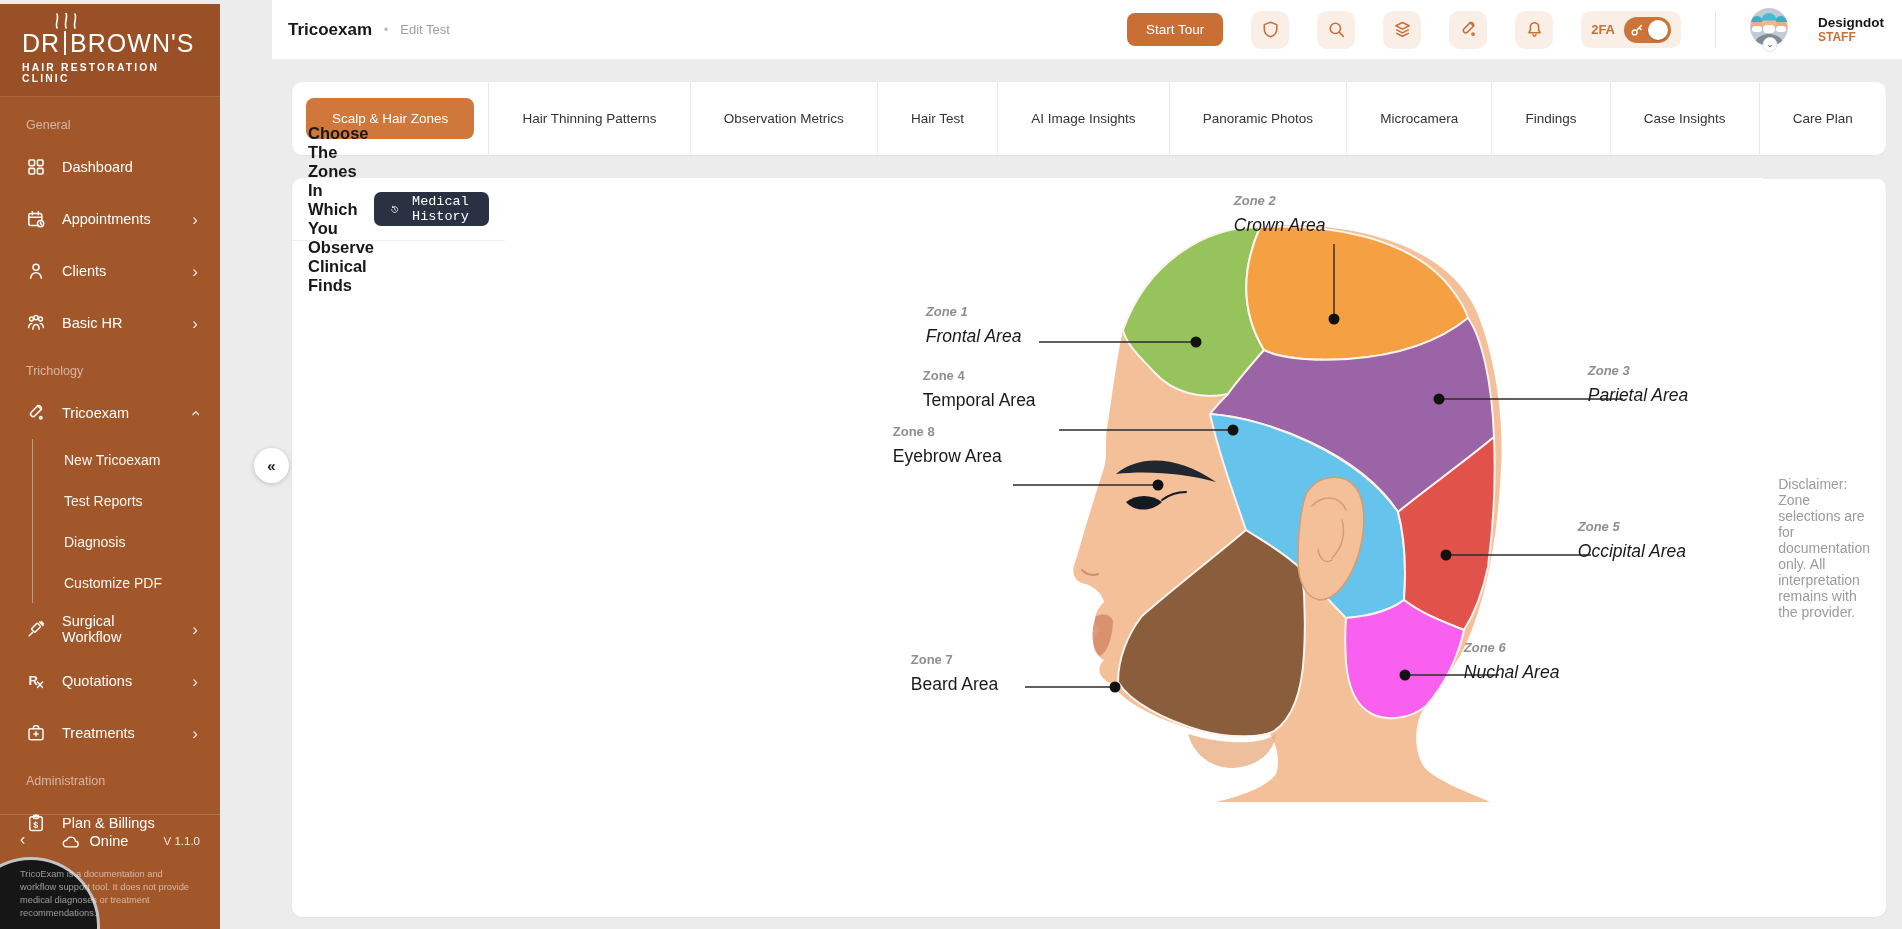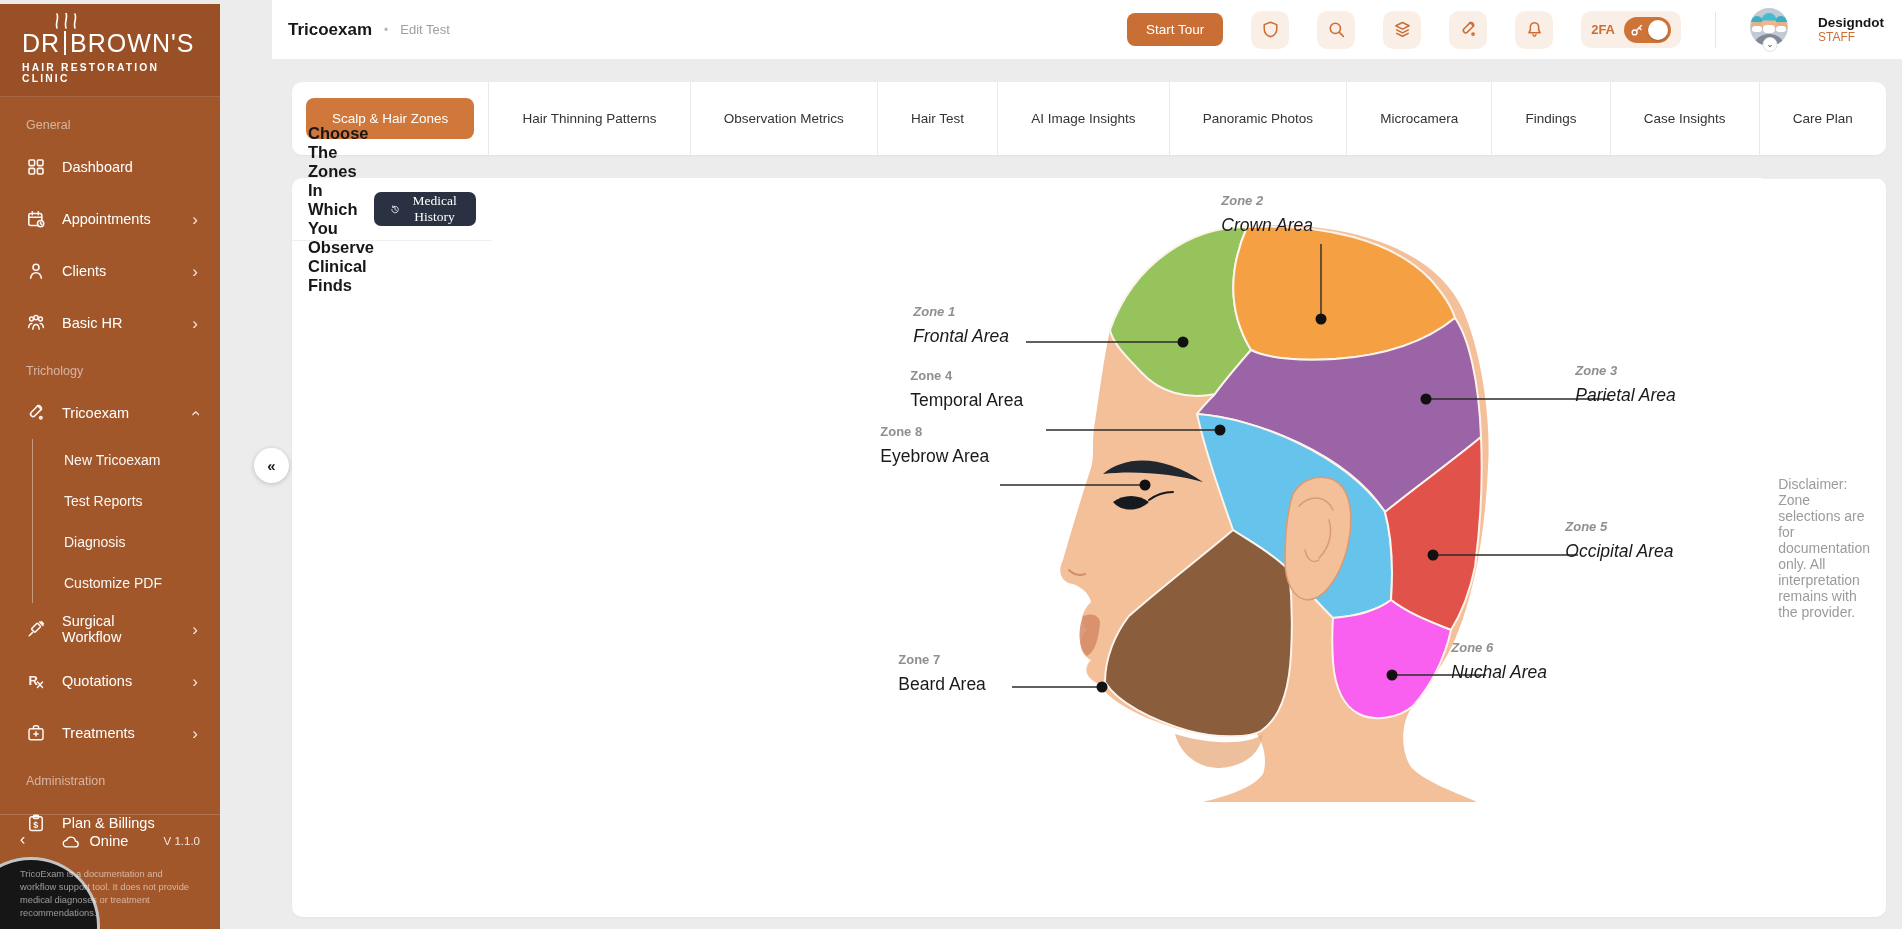--- a/index.html
+++ b/index.html
@@ -42,33 +42,33 @@
   .icon-btn { width:38px; height:38px; border:none; border-radius:10px; background:#FAEFE7; color:#C96F35; display:flex; align-items:center; justify-content:center; cursor:pointer; }
   .twofa { height:37px; background:#FAEFE7; border-radius:10px; display:flex; align-items:center; gap:9px; padding:0 10px; }
   .twofa-label { color:#C96F35; font-size:13px; font-weight:700; }
   .toggle { width:47px; height:26px; background:#CE7438; border-radius:13px; position:relative; cursor:pointer; }
   .toggle .key-ic { position:absolute; left:5px; top:5px; color:#fff; }
   .toggle .knob { position:absolute; right:3px; top:3px; width:20px; height:20px; background:#fff; border-radius:50%; box-shadow:0 1px 2px rgba(0,0,0,.2); }
   .tb-divider { width:1px; height:36px; background:#E6E6E9; margin:0 6px; }
   .avatar-wrap { position:relative; width:40px; height:44px; cursor:pointer; }
   .avatar-caret { position:absolute; left:50%; transform:translateX(-50%); bottom:0; width:15px; height:15px; background:#fff; border:1px solid #e2e2e2; border-radius:50%; font-size:9px; display:flex; align-items:center; justify-content:center; color:#555; }
   .user-name { font-size:13.5px; font-weight:700; color:#17171A; }
-  .user-role { font-size:12px; font-weight:400; color:#C96F35; margin-top:0; }
+  .user-role { font-size:12px; font-weight:700; color:#C96F35; margin-top:0; }
 
   
   .main-area { position:absolute; left:272px; top:59px; width:1630px; height:870px; }
   .card { background:#fff; border-radius:10px; box-shadow:0 1px 2px rgba(0,0,0,.04); }
   .tabs-card { position:absolute; left:20px; top:23px; width:1594px; height:73px; display:flex; align-items:stretch; overflow:hidden; }
   .tab { flex:1 1 auto; display:flex; align-items:center; justify-content:center; font-size:13.5px; color:#333338; border-left:1px solid #EAEAEA; padding:0 16px; cursor:pointer; white-space:nowrap; }
   .tab.first { border-left:none; padding:16px 14px; flex:0 0 auto; }
   .tab-pill { background:#D0783C; color:#fff; border-radius:8px; height:41px; display:flex; align-items:center; justify-content:center; padding:0 26px; font-size:13.5px; }
   .main-card { position:absolute; left:20px; top:119px; width:1594px; height:739px; display:flex; flex-direction:row; }
   .card-header { height:63px; display:flex; align-items:center; padding:0 16px; border-bottom:1px solid #EFEFEF; flex:0 0 63px; }
   .card-heading { font-size:16.5px; font-weight:700; color:#17171A; }
-  .mh-btn { margin-left:auto; height:34px; background:#2A3142; color:#fff; border:none; border-radius:7px; font-size:13.5px; font-family:Liberation Serif, serif; display:flex; align-items:center; gap:9px; padding:0 16px; cursor:pointer; }
+  .mh-btn { margin-left:auto; height:34px; background:#2A3142; color:#fff; border:none; border-radius:7px; font-size:13.5px; font-family:Liberation Mono, monospace; display:flex; align-items:center; gap:9px; padding:0 16px; cursor:pointer; }
   .diagram { position:relative; flex:1 1 auto; overflow:hidden; }
   .card-footer { flex:0 0 49px; display:flex; align-items:center; padding:0 16px; border-top:1px solid #EFEFEF; color:#9B9B9B; font-size:14px; }
   .leader-svg { position:absolute; left:0; top:0; z-index:1; }
   .zone-label { position:absolute; z-index:2; width:200px; }
   .zone-label .zone-tag { font-size:13px; font-weight:700; color:#8F8F8F; margin-bottom:7px; }
   .zone-label .zone-name { font-size:17.5px; color:#1A1A1E; }
   .zl-center { text-align:left;font-style:italic; }
   .zl-1 { left:421px; top:126px;font-style:italic; }
   .zl-2 { left:729px; top:15px; }
   .zl-3 { left:1083px; top:185px; }

